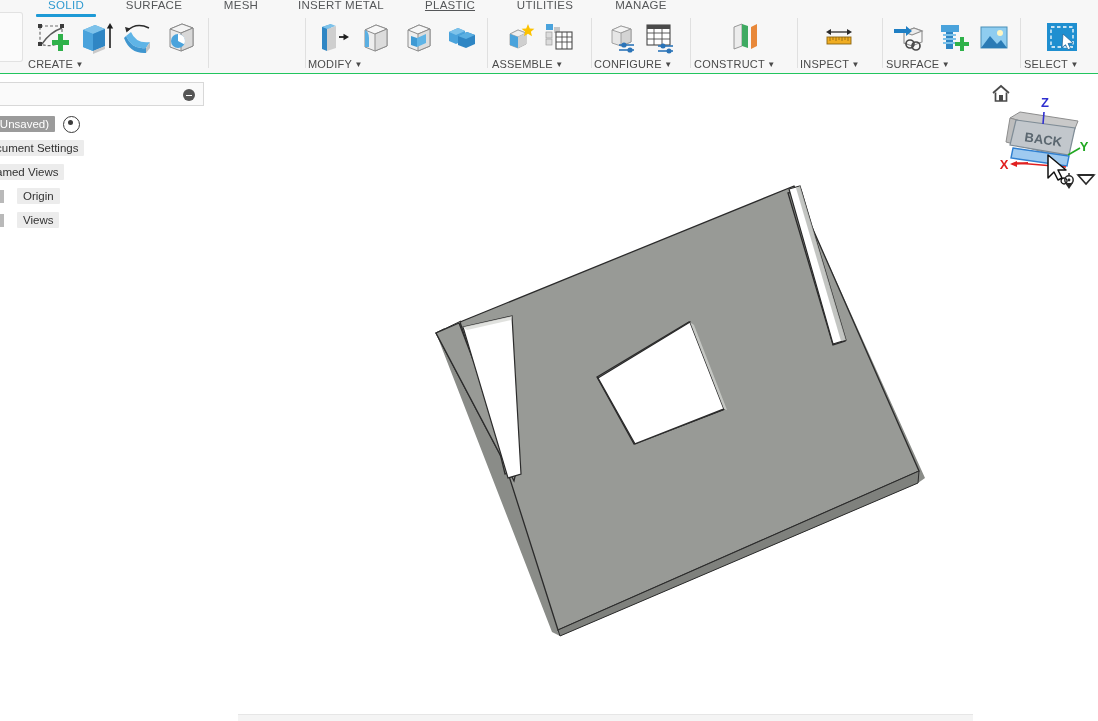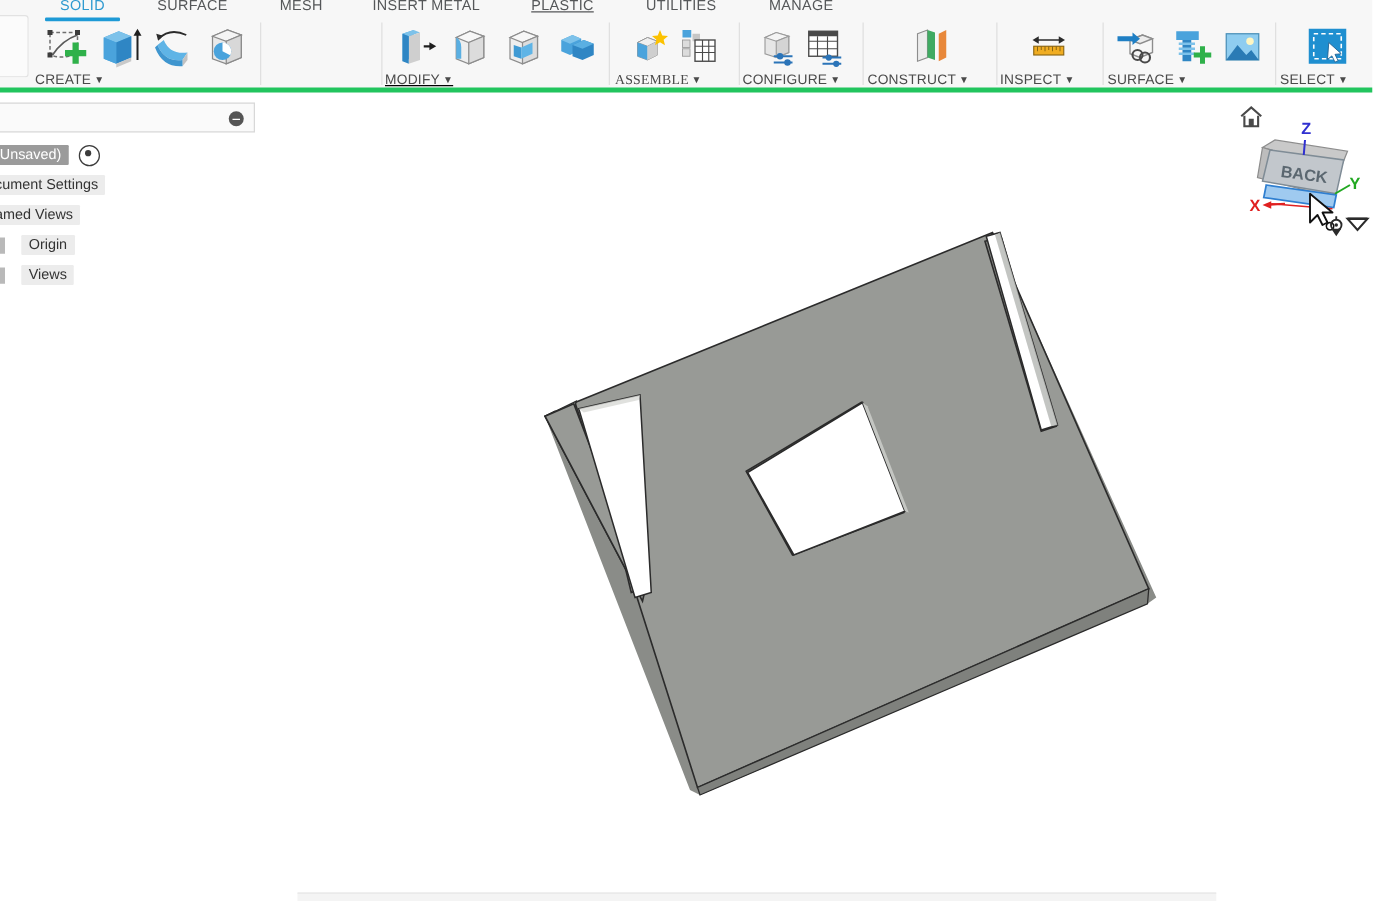--- a/index.html
+++ b/index.html
@@ -13,21 +13,21 @@
     position: relative;
     width: 1098px; height: 721px;
     background: #ffffff;
   }
 
   
   .ribbon {
     position: absolute; left: 0; top: 0;
     width: 1098px; height: 74px;
     background: #f7f7f7;
-    border-bottom: 4px solid #22c55e;
+    border-bottom: 1px solid #22c55e;
     box-sizing: border-box;
   }
   .tabrow {
     position: absolute; left: 0; top: 0;
     width: 1098px; height: 16px;
   }
   .tab {
     position: absolute; top: -1px;
     font-size: 11.5px;
     letter-spacing: .3px;
@@ -229,21 +229,21 @@
             <path d="M17 16 a7 7 0 0 1 6.2 10.2 L17 23 Z" fill="#ffffff"></path>
           </svg>
         </div>
       </div>
       <div class="glabel">
         <span>CREATE</span><span class="caret"> ▼</span>
       </div>
     </div>
 
 
-    <div class="group" style="left:308px;width:178px;text-decoration:underline;">
+    <div class="group" style="left:308px;width:178px;">
       <div class="icons">
         <div>
           <svg class="ico" viewBox="0 0 40 38">
             <path d="M9 9 L18 6 L18 28 L9 31 Z" fill="#4aa3dc"></path>
             <path d="M9 9 L18 6 L23 8 L14 11 Z" fill="#7dc2ea"></path>
             <path d="M14 11 L23 8 L23 30 L14 33 Z" fill="#cfcfcf"></path>
             <path d="M9 31 L14 33 L14 11 L9 9 Z" fill="#2f86c4"></path>
             <line x1="26" y1="19" x2="33" y2="19" stroke="#1f1f1f" stroke-width="1.8"></line>
             <path d="M36 19 l-5.5 3.2 v-6.4 z" fill="#1f1f1f"></path>
           </svg>
@@ -272,21 +272,21 @@
             <path d="M16 18 L25 14 L33 17 L33 26 L24 30 L16 27 Z" fill="#2f86c4"></path>
             <path d="M16 18 L25 14 L33 17 L24 21 Z" fill="#5aafe2"></path>
           </svg>
         </div>
       </div>
       <div class="glabel">
         <span>MODIFY</span><span class="caret"> ▼</span>
       </div>
     </div>
 
-    <div class="group" style="left:492px;width:96px;font-family:Liberation Serif, serif;">
+    <div class="group" style="left:492px;width:96px;">
       <div class="icons">
         <div>
           <svg class="ico small" viewBox="0 0 34 38">
             <path d="M5 16 L13 12 L21 15 L21 26 L13 30 L5 27 Z" fill="#dcdcdc" stroke="#9a9a9a" stroke-width=".8"></path>
             <path d="M5 16 L13 12 L21 15 L13 19 Z" fill="#efefef" stroke="#9a9a9a" stroke-width=".8"></path>
             <path d="M5 16 L13 19 L13 30 L5 27 Z" fill="#4aa3dc"></path>
             <path d="M13 19 L21 15 L21 26 L13 30 Z" fill="#cfcfcf"></path>
             <path d="M23 6 l1.8 4.4 l4.6 .3 l-3.5 3 l1.1 4.5 l-4 -2.5 l-4 2.5 l1.1 -4.5 l-3.5 -3 l4.6 -.3 z" fill="#fcc200"></path>
           </svg>
         </div>

